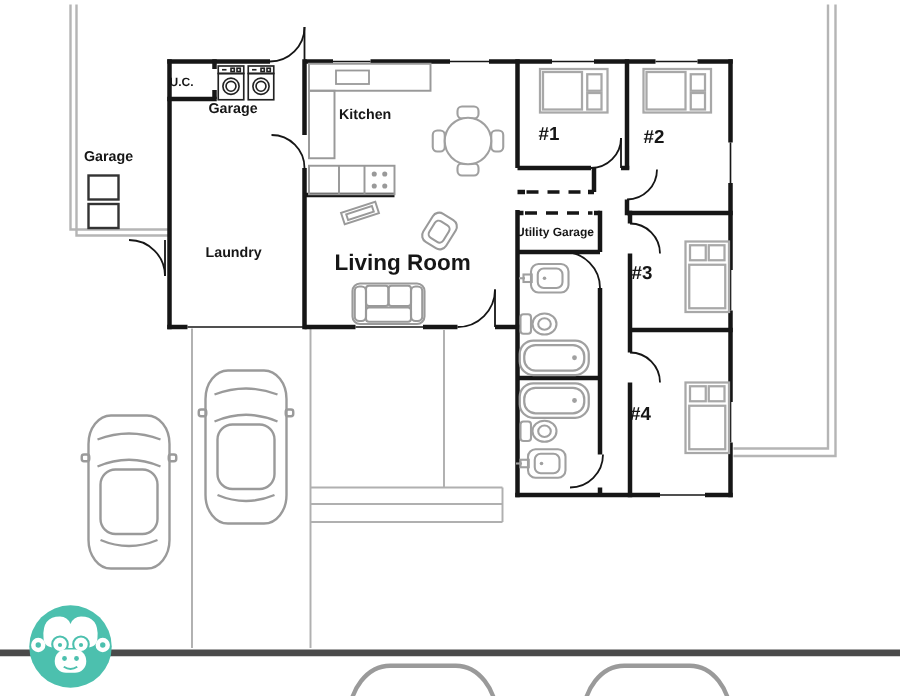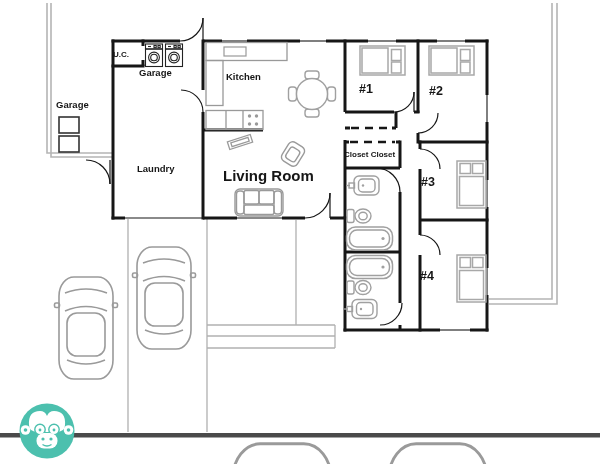--- a/index.html
+++ b/index.html
@@ -326,18 +326,18 @@
     <path d="M 42.5 444.5 Q 47 447.5 51.5 444.5" stroke="#4cc0ae" stroke-width="1.3" fill="none"></path>
   </g>
 </svg>
 
   <div class="lbl left" style="left:56px; top:100px; font-size:9.5px;">Garage</div>
   <div class="lbl" style="left:113px; top:51px; width:28px; font-size:8px;">U.C.</div>
   <div class="lbl" style="left:139px; top:68px; width:58px; font-size:9.5px;">Garage</div>
   <div class="lbl" style="left:226px; top:72px; width:64px; font-size:9.5px;">Kitchen</div>
   <div class="lbl" style="left:137px; top:164px; width:64px; font-size:9.5px;">Laundry</div>
   <div class="lbl" style="left:223px; top:168px; width:84px; font-size:15px;">Living Room</div>
-  <div class="lbl" style="left:344px; top:151px; width:56px; font-size:8px;">Closet Closet</div>
+  <div class="lbl" style="left:344px; top:151px; width:56px; font-size:8px;">Utility Garage</div>
   <div class="lbl" style="left:359px; top:83px; width:40px; font-size:12.5px;">#1</div>
   <div class="lbl" style="left:429px; top:85px; width:40px; font-size:12.5px;">#2</div>
   <div class="lbl" style="left:421px; top:176px; width:40px; font-size:12.5px;">#3</div>
   <div class="lbl" style="left:420px; top:270px; width:40px; font-size:12.5px;">#4</div>
 </div>
 
 </body></html>

